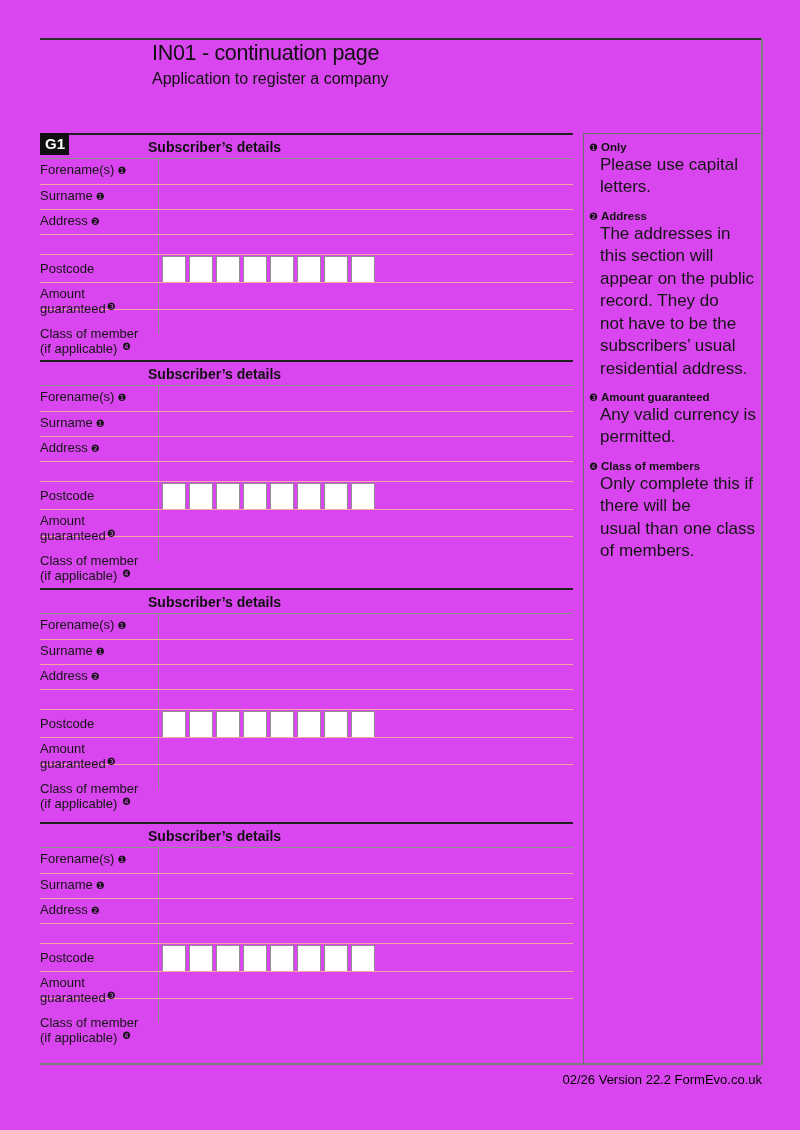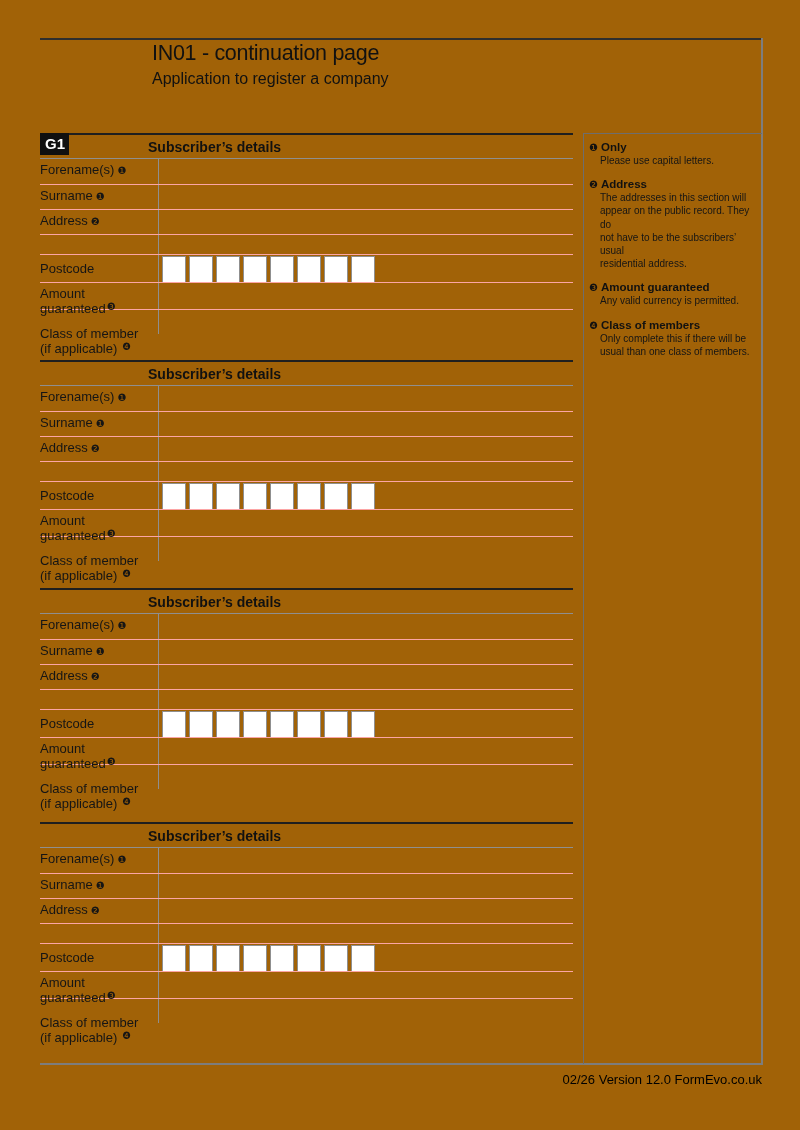--- a/index.html
+++ b/index.html
@@ -1,17 +1,17 @@
 <!DOCTYPE html>
 <html><head>
 <meta charset="utf-8">
 <style>
   html,body { margin:0; padding:0; background:#ffffff; }
   .page {
-    position:relative; width:800px; height:1130px; background:#a16207;
+    position:relative; width:800px; height:1130px; background:#d946ef;
     font-family:"Liberation Sans", sans-serif; color:#1a1a1a; overflow:hidden;
   }
   
   .top-rule    { position:absolute; left:40px;  top:38px;   width:723px; height:2px; background:#2e2e2e; }
   .right-rule  { position:absolute; left:761px; top:38px;   width:2px;  height:1027px; background:#7d7d7d; }
   .bottom-rule { position:absolute; left:40px;  top:1063px; width:723px; height:2px; background:#7d7d7d; }
 
   
   .doc-header { position:absolute; left:152px; top:42px; }
   .doc-title { font-size:21.5px; letter-spacing:-0.3px; color:#111; line-height:1.1; }
@@ -51,21 +51,21 @@
   .pc-cell { width:24px; height:26px; box-sizing:border-box;
              border:1px solid #8f8f8f; border-bottom:none; background:#fff; }
 
   
   .sidebar { position:absolute; left:583px; top:133px; width:179px; height:931px;
              border-top:1px solid #6e6e6e; border-left:1px solid #6e6e6e;
              box-sizing:border-box; padding:7px 6px 0 5px; }
   .note { margin-bottom:11px; }
   .note-head { font-weight:bold; font-size:11.5px; color:#111; display:flex; align-items:baseline; }
   .note-marker { font-family:"DejaVu Sans", sans-serif; font-size:10px; margin-right:3px; font-weight:normal; }
-  .note-body { font-size:10px; line-height:1.32; margin-left:11px; margin-top:1px;
+  .note-body { font-size:17px; line-height:1.32; margin-left:11px; margin-top:1px;
                white-space:pre-line; color:#151515; }
 
   .footer { position:absolute; left:40px; top:1072px; width:722px; text-align:right;
             font-size:13px; color:#000; }
 </style>
 </head>
 <body>
 
 <div class="page">
   <div class="top-rule"></div>
@@ -312,14 +312,14 @@
       <div class="note">
     <div class="note-head">
       <span class="note-marker">❹</span>
       <span>Class of members</span>
     </div>
     <div class="note-body">Only complete this if there will be
 usual than one class of members.</div>
   </div>
     </div>
 
-  <div class="footer">02/26 Version 12.0 FormEvo.co.uk</div>
+  <div class="footer">02/26 Version 22.2 FormEvo.co.uk</div>
 </div>
 
 </body></html>

